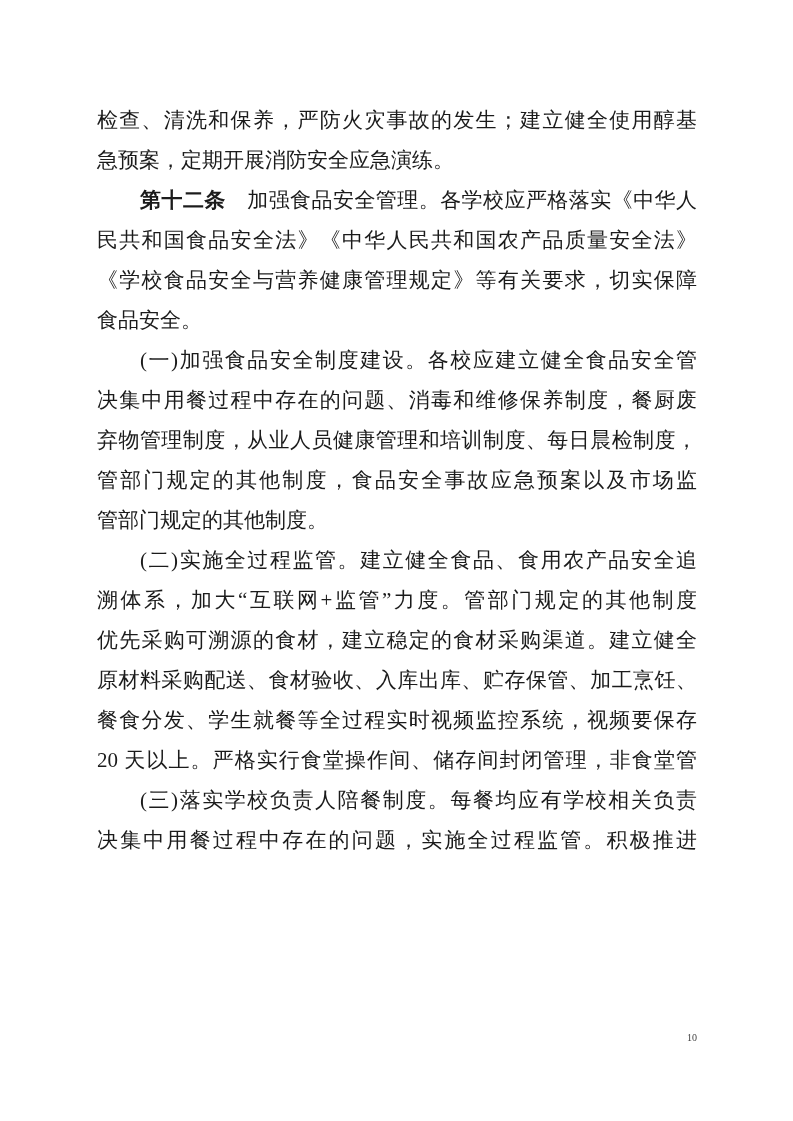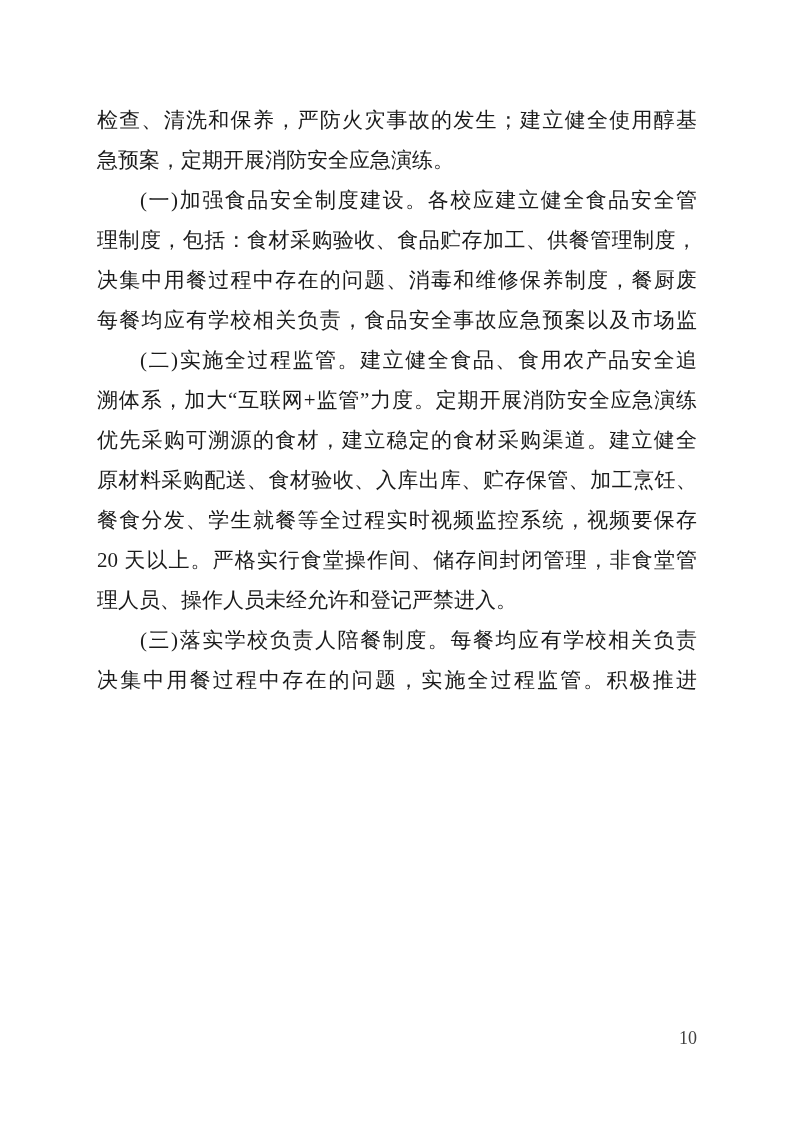--- a/index.html
+++ b/index.html
@@ -45,48 +45,54 @@
   }
   .bold {
     font-weight: bold;
   }
   .page-number {
     position: absolute;
     top: 1028px;
     left: 97px;
     width: 600px;
     text-align: right;
-    font-size: 18px;
+    font-size: 10px;
     line-height: 20px;
     color: #404040;
   }
 </style>
 </head>
 <body>
 
 <div class="page">
   <div class="content">
       <div class="paragraph">
         <div class="line fill">检查、清洗和保养，严防火灾事故的发生；建立健全使用醇基</div>
         <div class="line">急预案，定期开展消防安全应急演练。</div>
       </div>
       <div class="paragraph">
+        <div class="line fill indent"><span class="bold">第十二条</span><span>　加强食品安全管理。各学校应严格落实《中华人</span></div>
+        <div class="line fill">民共和国食品安全法》《中华人民共和国农产品质量安全法》</div>
+        <div class="line fill">《学校食品安全与营养健康管理规定》等有关要求，切实保障</div>
+        <div class="line">食品安全。</div>
+      </div>
+      <div class="paragraph">
         <div class="line fill indent">(一)加强食品安全制度建设。各校应建立健全食品安全管</div>
-        <div class="line fill">理制度，包括：食材采购验收、食品贮存加工、供餐管理制度，</div>
         <div class="line fill">决集中用餐过程中存在的问题、消毒和维修保养制度，餐厨废</div>
-        <div class="line fill">每餐均应有学校相关负责，食品安全事故应急预案以及市场监</div>
+        <div class="line fill">弃物管理制度，从业人员健康管理和培训制度、每日晨检制度，</div>
+        <div class="line fill">管部门规定的其他制度，食品安全事故应急预案以及市场监</div>
+        <div class="line">管部门规定的其他制度。</div>
       </div>
       <div class="paragraph">
         <div class="line fill indent">(二)实施全过程监管。建立健全食品、食用农产品安全追</div>
-        <div class="line fill">溯体系，加大“互联网+监管”力度。定期开展消防安全应急演练</div>
+        <div class="line fill">溯体系，加大“互联网+监管”力度。管部门规定的其他制度</div>
         <div class="line fill">优先采购可溯源的食材，建立稳定的食材采购渠道。建立健全</div>
         <div class="line fill">原材料采购配送、食材验收、入库出库、贮存保管、加工烹饪、</div>
         <div class="line fill">餐食分发、学生就餐等全过程实时视频监控系统，视频要保存</div>
         <div class="line fill">20 天以上。严格实行食堂操作间、储存间封闭管理，非食堂管</div>
-        <div class="line">理人员、操作人员未经允许和登记严禁进入。</div>
       </div>
       <div class="paragraph">
         <div class="line fill indent">(三)落实学校负责人陪餐制度。每餐均应有学校相关负责</div>
         <div class="line fill">决集中用餐过程中存在的问题，实施全过程监管。积极推进</div>
       </div>
     </div>
   <div class="page-number">10</div>
 </div>
 
 </body></html>

